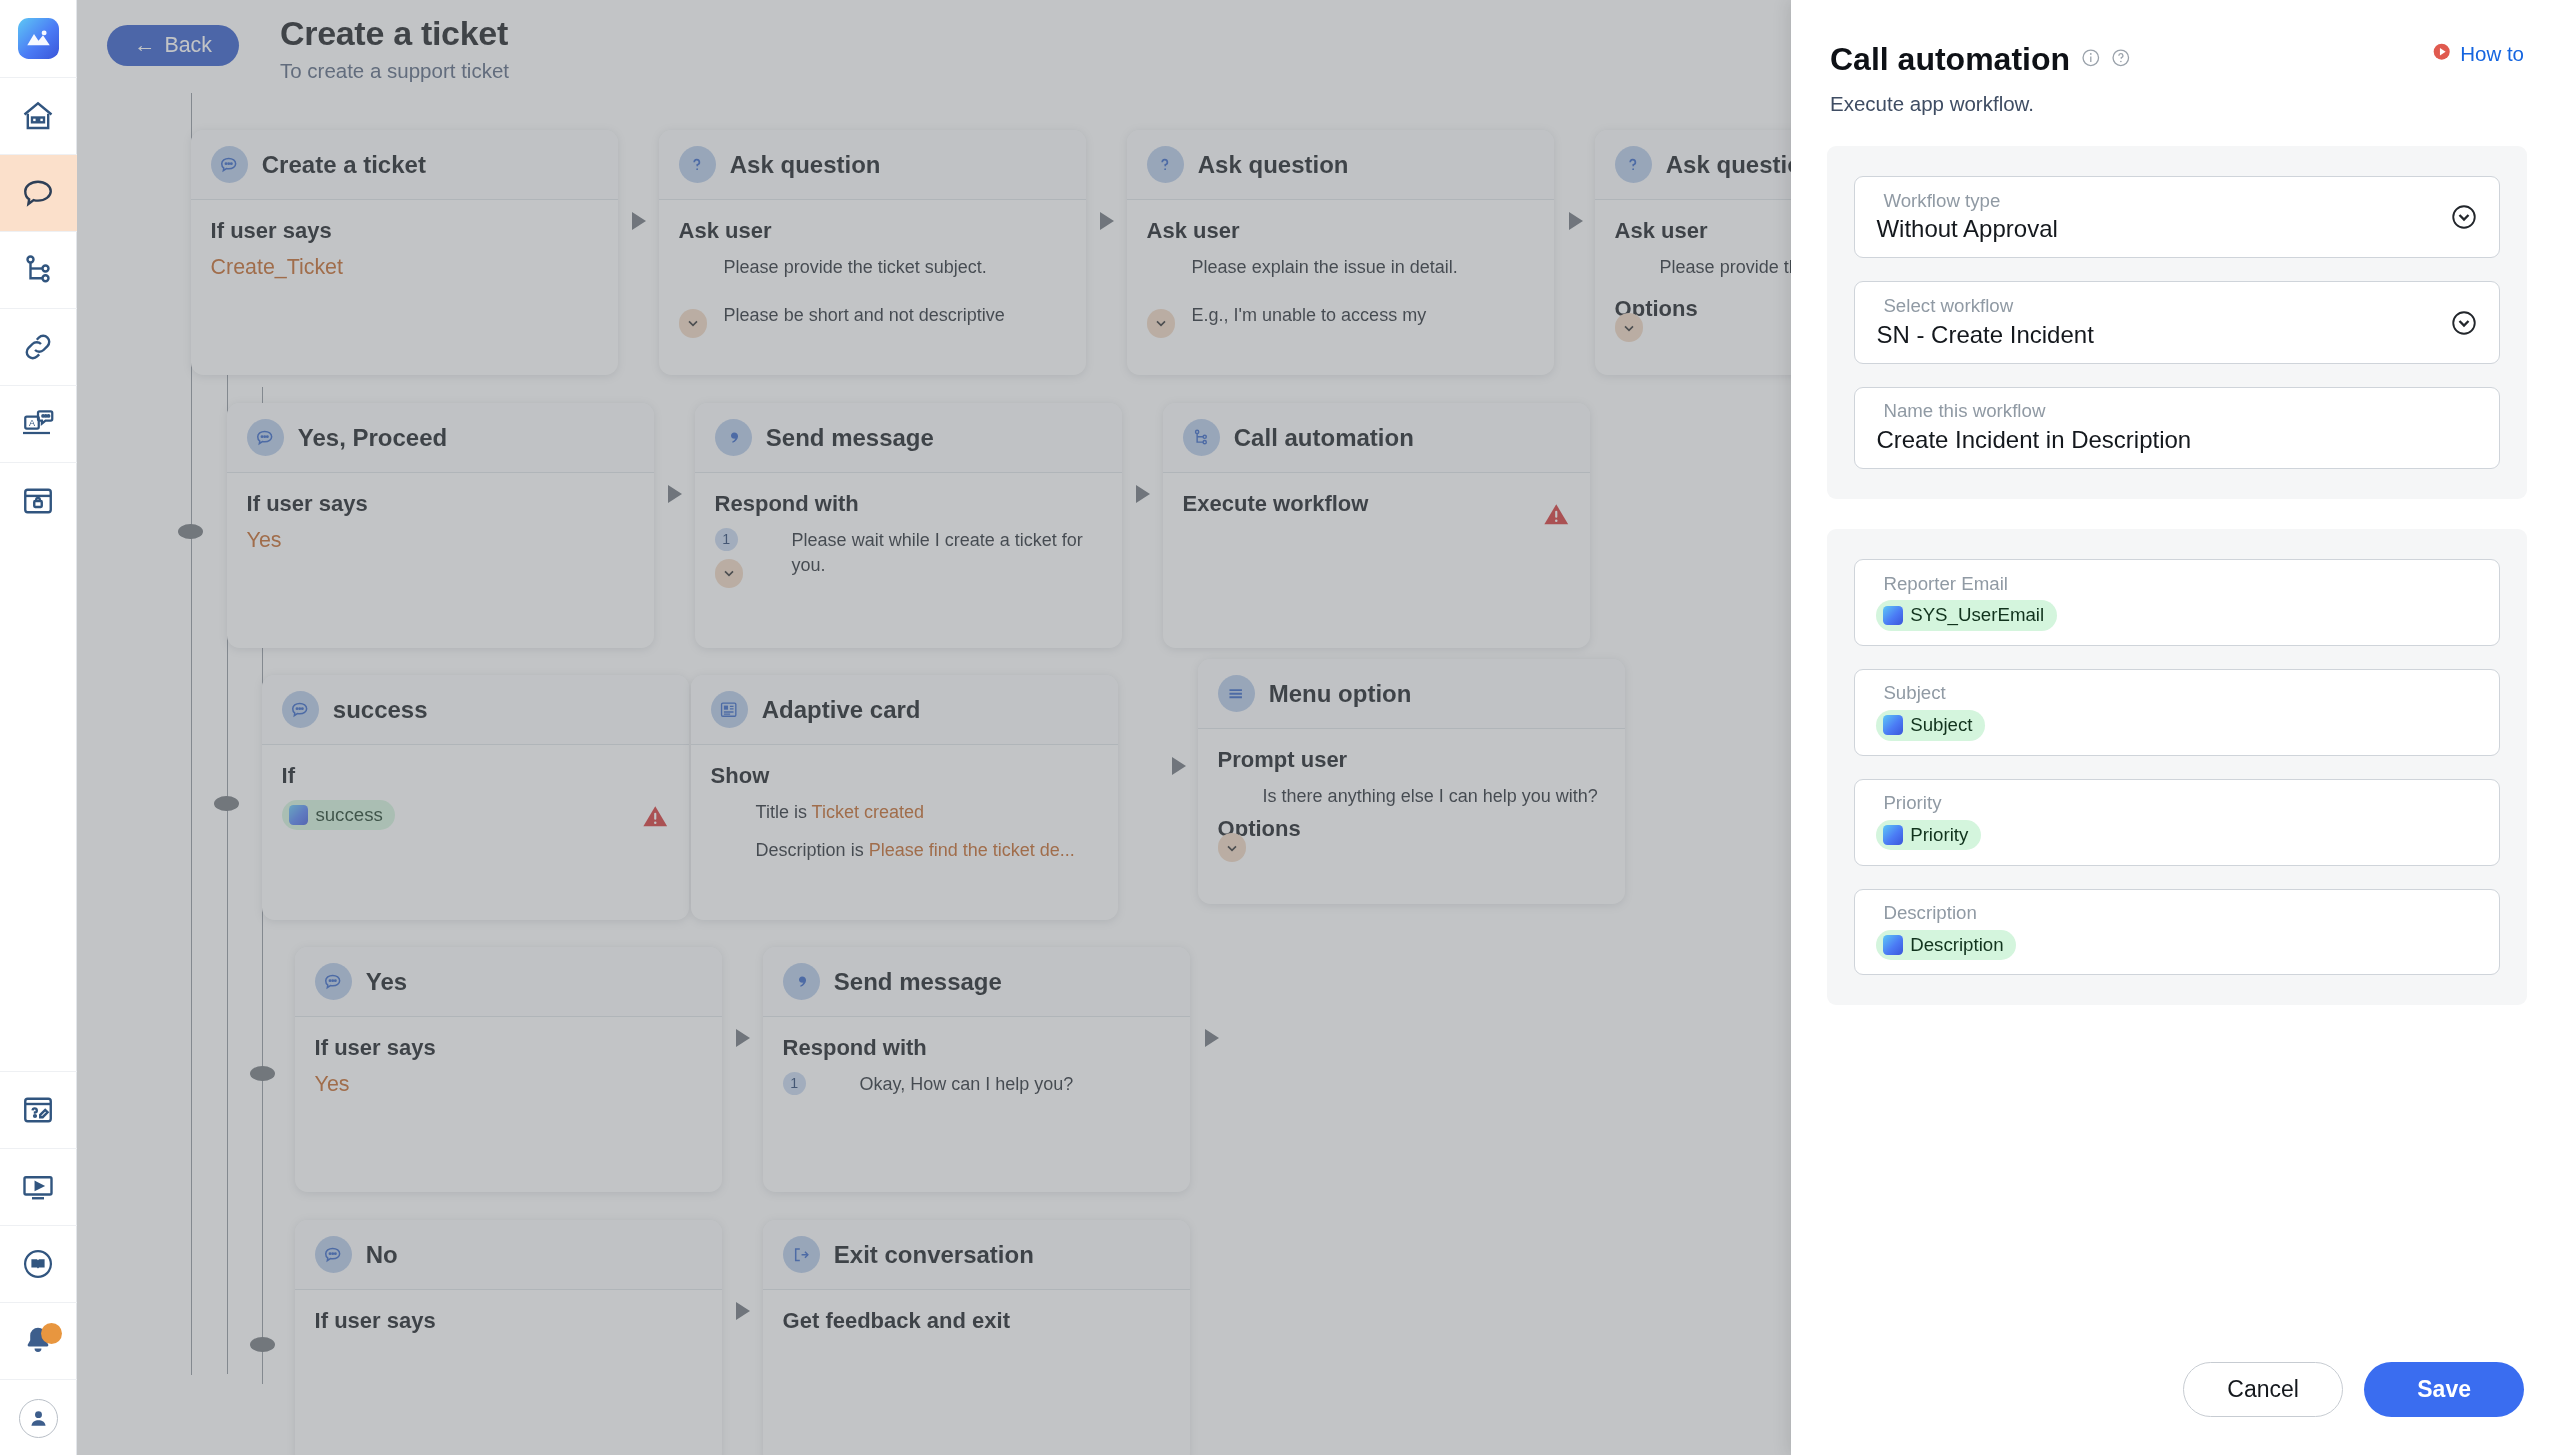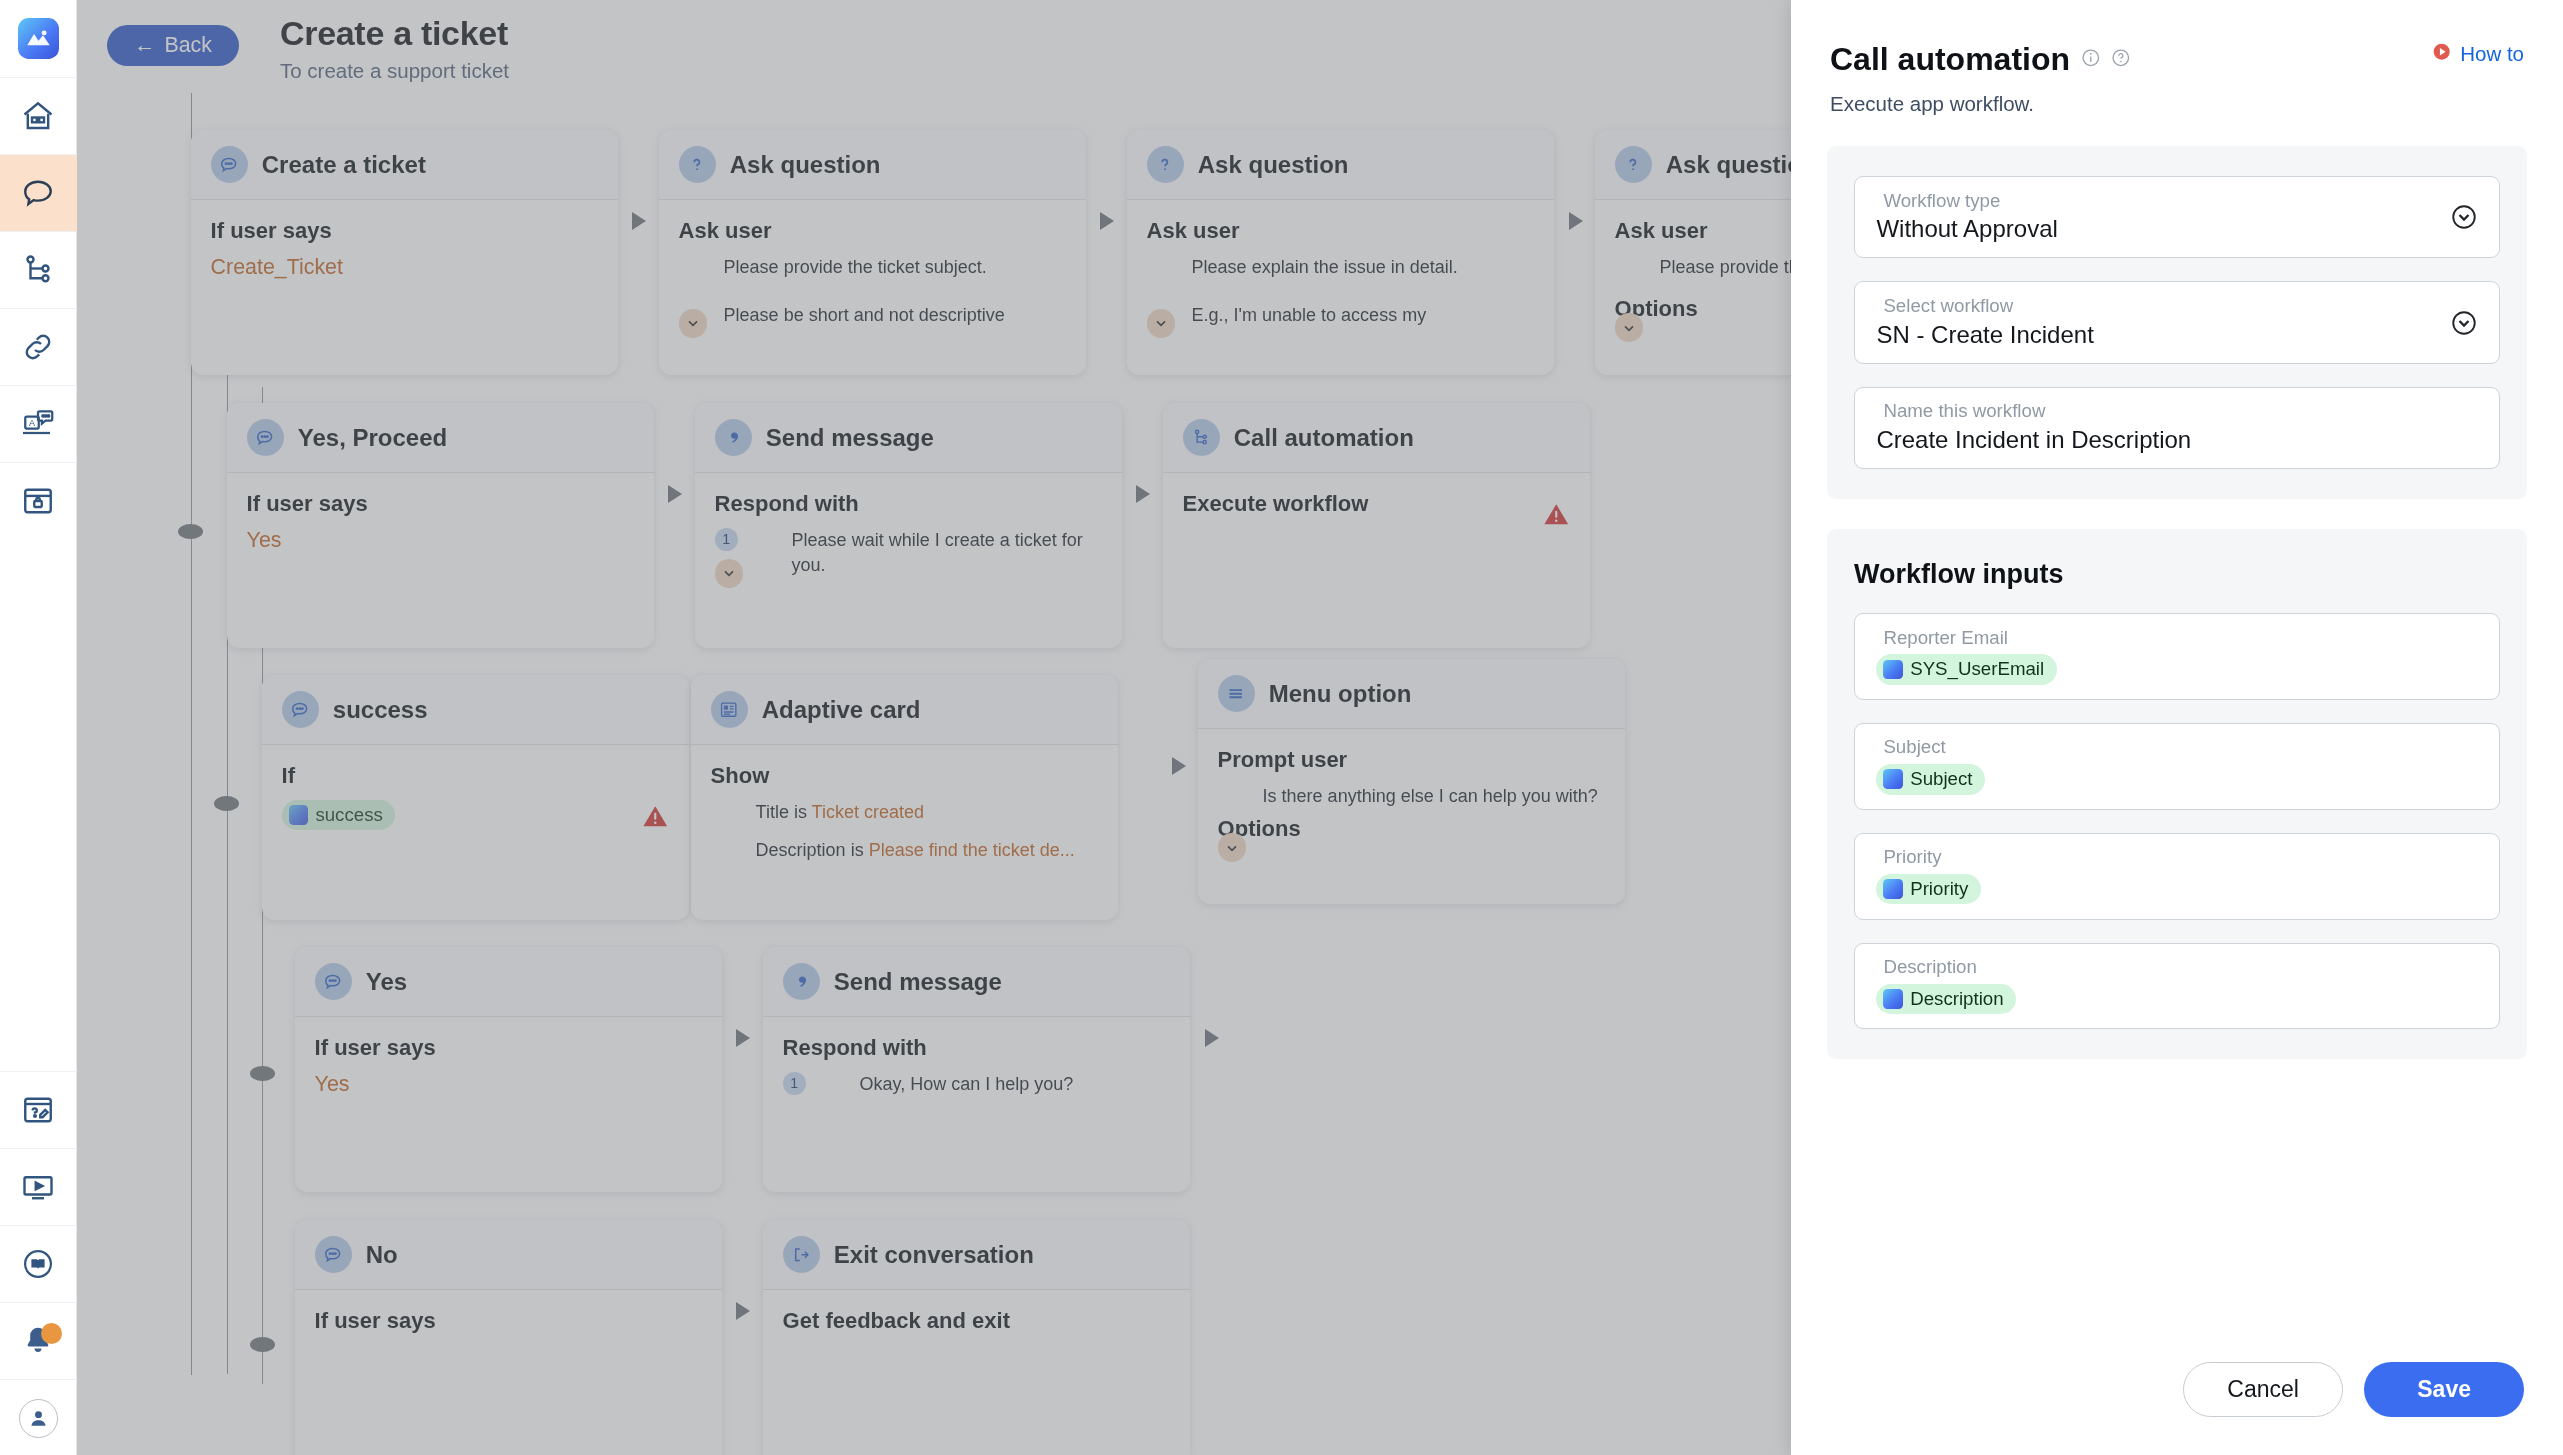--- a/index.html
+++ b/index.html
@@ -666,21 +666,20 @@
           </svg>
       </span>
     </div>
     <div class="field">
       <div class="field-lbl">Name this workflow</div>
       <div class="field-val">Create Incident in Description</div>
     </div>
   </div>
 
   <div class="card">
-    <div class="card-title">Workflow inputs</div>
 
     <div class="field">
       <div class="field-lbl">Reporter Email</div>
       <div class="field-chip-wrap">
         <span class="chip">
           <span class="chip-ico"></span>
           <span>SYS_UserEmail</span>
         </span>
       </div>
     </div>

